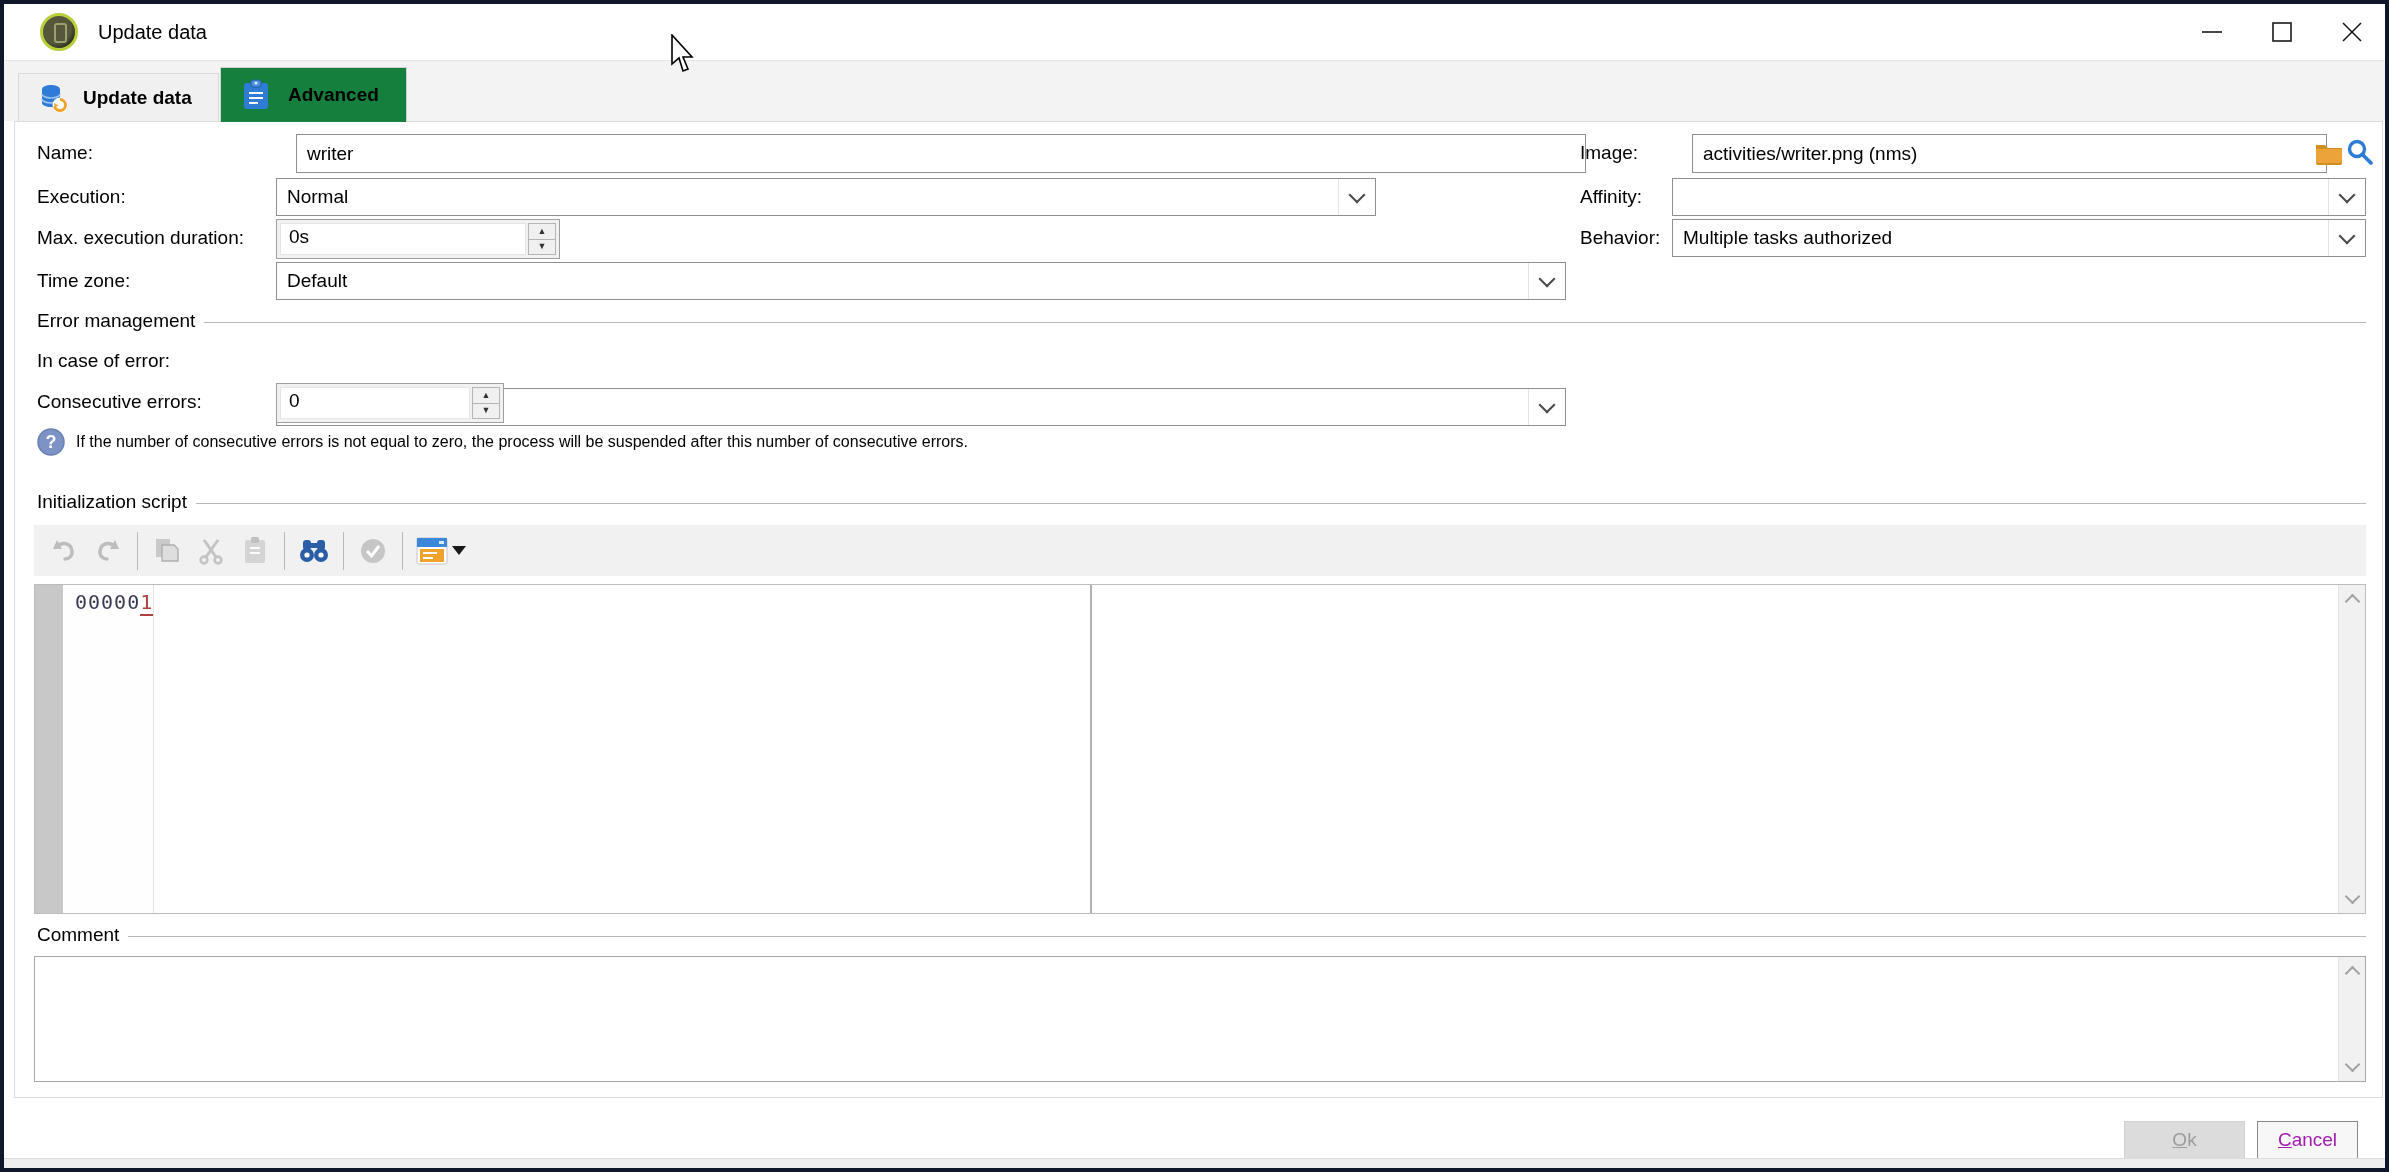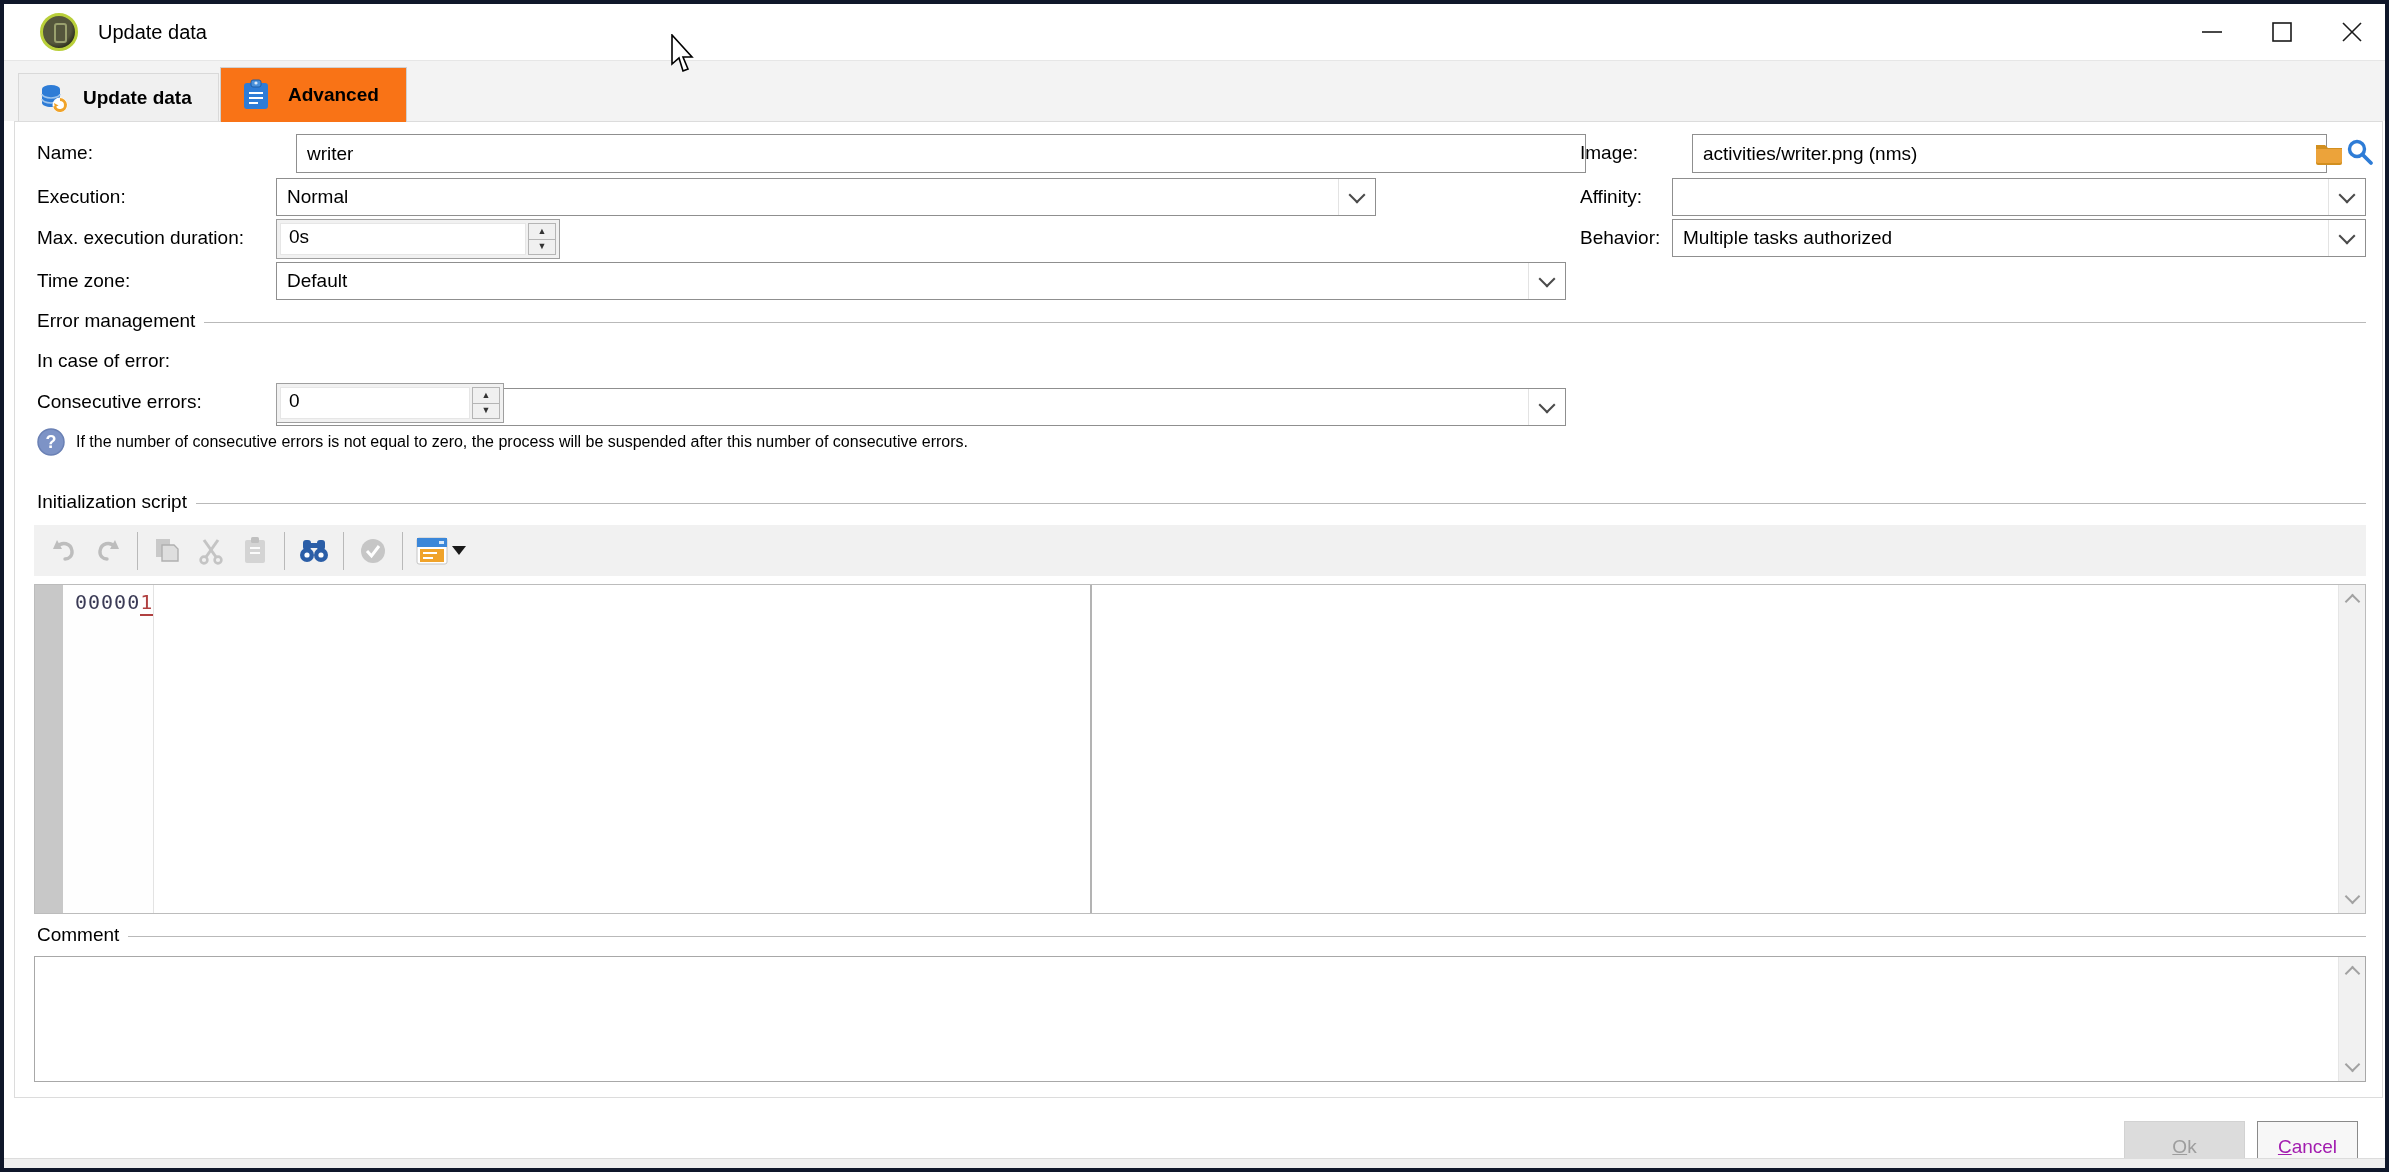--- a/index.html
+++ b/index.html
@@ -16,21 +16,21 @@
   .app-icon:after{content:"";position:absolute;left:11px;top:7px;width:9px;height:16px;border:2px solid #9aa06e;border-radius:3px;}
   .win-title{position:absolute;left:94px;top:0;height:56px;line-height:56px;font-size:20px;}
   .cap-btn{position:absolute;top:0;width:70px;height:56px;display:flex;align-items:center;justify-content:center;}
   .cap-min{left:2173px;} .cap-max{left:2243px;} .cap-close{left:2313px;}
   
   .cursor{position:absolute;left:666px;top:30px;z-index:99;}
   
   .tabstrip{position:absolute;left:0;top:57px;width:100%;height:60px;background:#f3f3f3;}
   .tab{position:absolute;box-sizing:border-box;display:flex;align-items:center;gap:14px;font-size:19px;font-weight:600;}
   .tab-inactive{left:14px;top:69px;width:201px;height:48px;background:#f0f0f0;border:1px solid #d9d9d9;border-bottom:none;padding-left:18px;}
-  .tab-active{left:216px;top:63px;width:187px;height:55px;background:#f97316;border:1px solid #d0d0d0;border-bottom:none;padding-left:20px;z-index:5;gap:17px;}
+  .tab-active{left:216px;top:63px;width:187px;height:55px;background:#15803d;border:1px solid #d0d0d0;border-bottom:none;padding-left:20px;z-index:5;gap:17px;}
   
   .tabpage{position:absolute;left:10px;top:117px;width:2369px;height:977px;background:#fff;border:1px solid #dcdcdc;box-sizing:border-box;}
   
   .flabel{position:absolute;font-size:19px;line-height:38px;white-space:nowrap;}
   .tinput{position:absolute;box-sizing:border-box;border:1px solid #8f8f8f;background:#fff;font-family:"Liberation Sans",sans-serif;font-size:19px;padding:0 10px;outline:none;margin-left:20px;}
   .select{position:absolute;box-sizing:border-box;border:1px solid #8f8f8f;background:#fff;display:flex;align-items:center;}
   .select .val{padding-left:10px;font-size:19px;white-space:nowrap;}
   .ddzone{position:absolute;right:0;top:0;bottom:0;width:36px;display:flex;align-items:center;justify-content:center;border-left:1px solid #e3e3e3;}
   .chev{width:10px;height:10px;border-right:2px solid #4a4a4a;border-bottom:2px solid #4a4a4a;transform:rotate(45deg);margin-top:-5px;}
   .spin{position:absolute;box-sizing:border-box;border:1px solid #9f9f9f;background:#f1f1f1;padding:3px;display:flex;}
@@ -59,21 +59,21 @@
   .splitter{position:absolute;left:1055px;top:0;bottom:0;width:2px;background:#b3b3b3;}
   .vsb{position:absolute;right:0;top:0;bottom:0;width:26px;background:#f1f1f1;border-left:1px solid #e5e5e5;}
   .vsb .sc{position:absolute;left:0;width:26px;height:28px;display:flex;align-items:center;justify-content:center;}
   .vsb .sc.up{top:0;} .vsb .sc.down{bottom:0;}
   .schev{width:9px;height:9px;border-right:2px solid #a2a2a2;border-bottom:2px solid #a2a2a2;}
   .schev.u{transform:rotate(-135deg);margin-top:5px;} .schev.d{transform:rotate(45deg);margin-bottom:5px;}
   
   .commentbox{position:absolute;left:30px;top:952px;width:2332px;height:126px;border:1px solid #a8a8a8;background:#fff;box-sizing:border-box;}
   .commentbox .ctext{position:absolute;left:8px;top:4px;right:34px;bottom:4px;font-size:19px;}
   
-  .btn{position:absolute;top:1117px;height:38px;box-sizing:border-box;font-size:19px;display:flex;align-items:flex-end;justify-content:center;font-family:"Liberation Sans",sans-serif;}
+  .btn{position:absolute;top:1117px;height:38px;box-sizing:border-box;font-size:19px;display:flex;align-items:center;justify-content:center;font-family:"Liberation Sans",sans-serif;}
   .btn span::first-letter{text-decoration:underline;}
   .btn-ok{left:2120px;width:121px;background:#dcdcdc;border:1px solid #d2d2d2;color:#9d9d9d;}
   .btn-cancel{left:2253px;width:101px;background:#f7f7f7;border:1px solid #8a8a8a;color:#a21caf;}
   .bottomstrip{position:absolute;left:0;bottom:0;width:100%;height:9px;background:#efefef;border-top:1px solid #dcdcdc;}
 </style>
 </head>
 <body>
 
 <div class="window">
 

